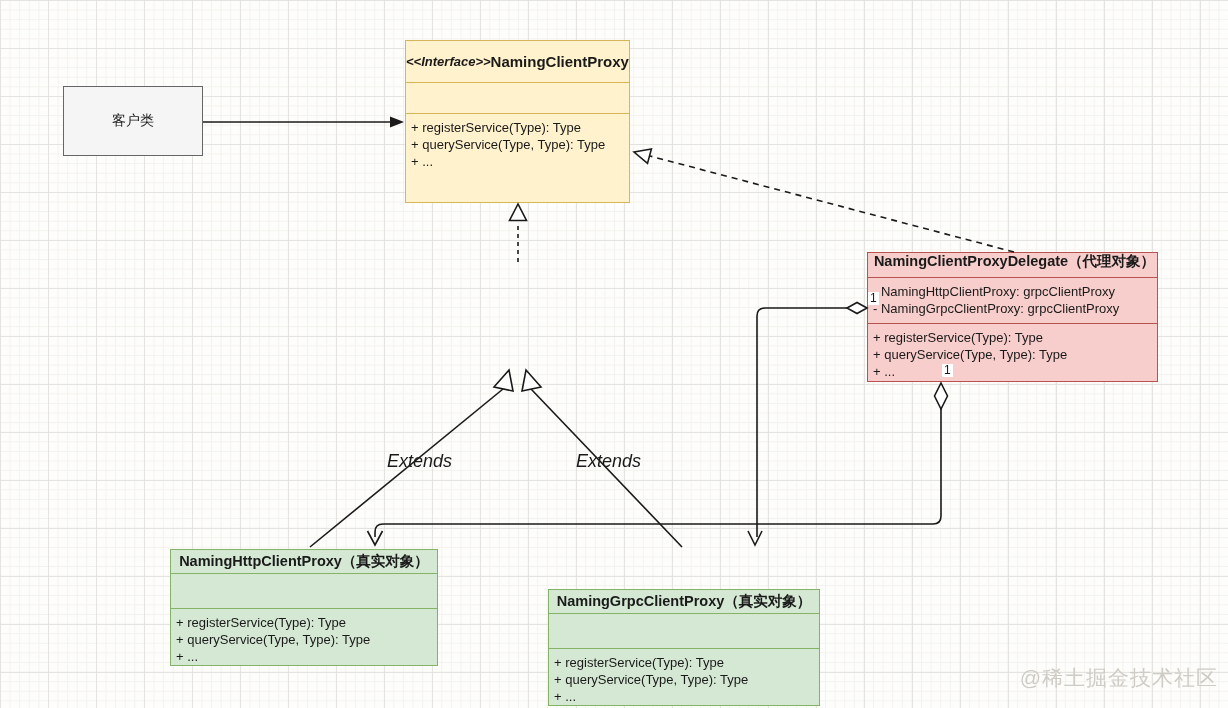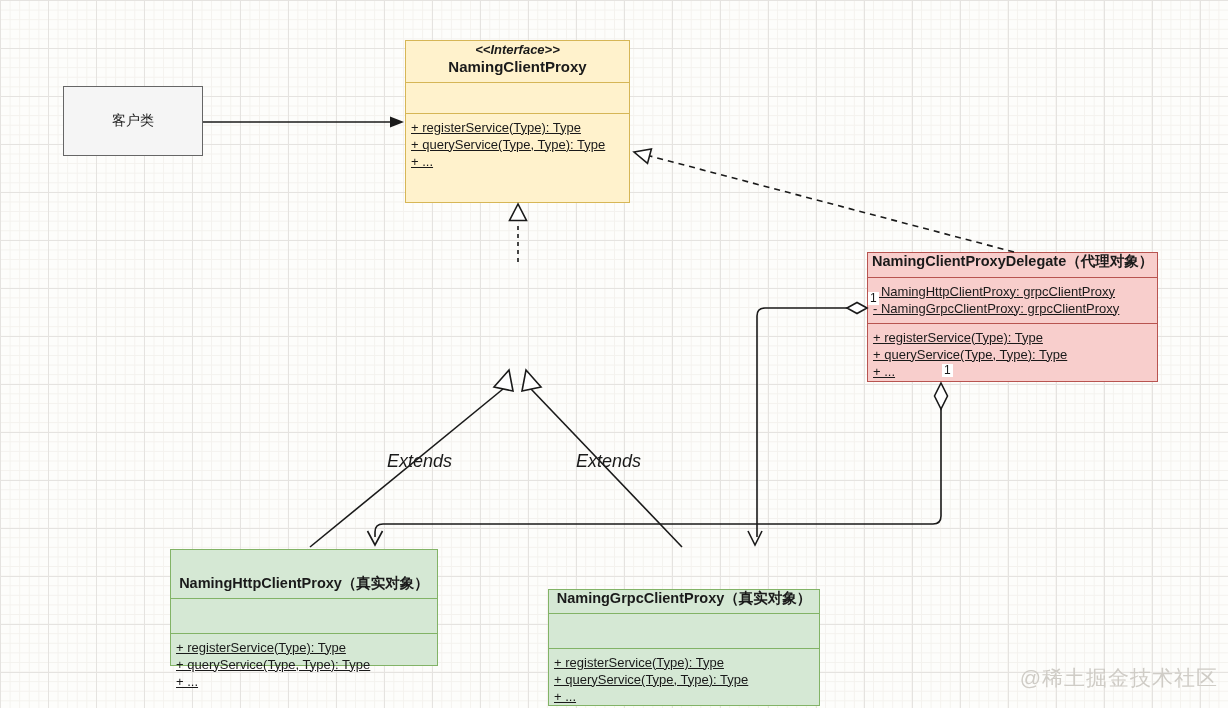--- a/index.html
+++ b/index.html
@@ -17,27 +17,27 @@
     font-family:"Liberation Sans","DejaVu Sans",sans-serif;
     color:#1a1a1a;
   }
   .uml-box{
     position:absolute;box-sizing:border-box;z-index:2;
     border:1.5px solid var(--bc,#1a1a1a);
     background:var(--bg,#fff);
     font-size:13px;line-height:17px;
   }
   .uml-title{
-    box-sizing:border-box;display:flex;flex-direction:column;
-    align-items:center;
+    box-sizing:border-box;display:flex;flex-direction:row;
+    justify-content:center;align-items:center;
     font-weight:bold;font-size:15px;white-space:nowrap;
   }
   .uml-title.left{align-items:flex-start;padding-left:4px;}
   .stereo{font-style:italic;font-weight:bold;font-size:13px;}
-  .sect{box-sizing:border-box;border-top:1.5px solid var(--bc,#1a1a1a);padding:5px 2px 0 5px;text-decoration:underline;}
+  .sect{box-sizing:border-box;border-top:1.5px solid var(--bc,#1a1a1a);padding:5px 2px 0 5px;}
   .memline{white-space:nowrap;height:17px;}
   .plain-box{
     position:absolute;box-sizing:border-box;z-index:2;
     display:flex;align-items:center;justify-content:center;
     font-size:14px;
     text-align:right;
   }
   .edge-label{
     position:absolute;z-index:4;font-size:18px;white-space:nowrap;font-style:italic;
   }
@@ -111,21 +111,21 @@
       <div class="memline">- NamingGrpcClientProxy: grpcClientProxy</div>
     </div>
     <div class="sect" style="height:57.5px;">
       <div class="memline">+ registerService(Type): Type</div>
       <div class="memline">+ queryService(Type, Type): Type</div>
       <div class="memline">+ ...</div>
     </div>
   </div>
 
   <div class="uml-box" style="left:170px;top:549px;width:268px;height:117px;--bg:#d5e8d4;--bc:#82b366;">
-    <div class="uml-title" style="height:22.5px;font-size:14.5px;margin-top:25px;">
+    <div class="uml-title" style="height:22.5px;font-size:14.5px;">
       <div>NamingHttpClientProxy（真实对象）</div>
     </div>
     <div class="sect" style="height:35px;"></div>
     <div class="sect" style="height:56.5px;">
       <div class="memline">+ registerService(Type): Type</div>
       <div class="memline">+ queryService(Type, Type): Type</div>
       <div class="memline">+ ...</div>
     </div>
   </div>
 

